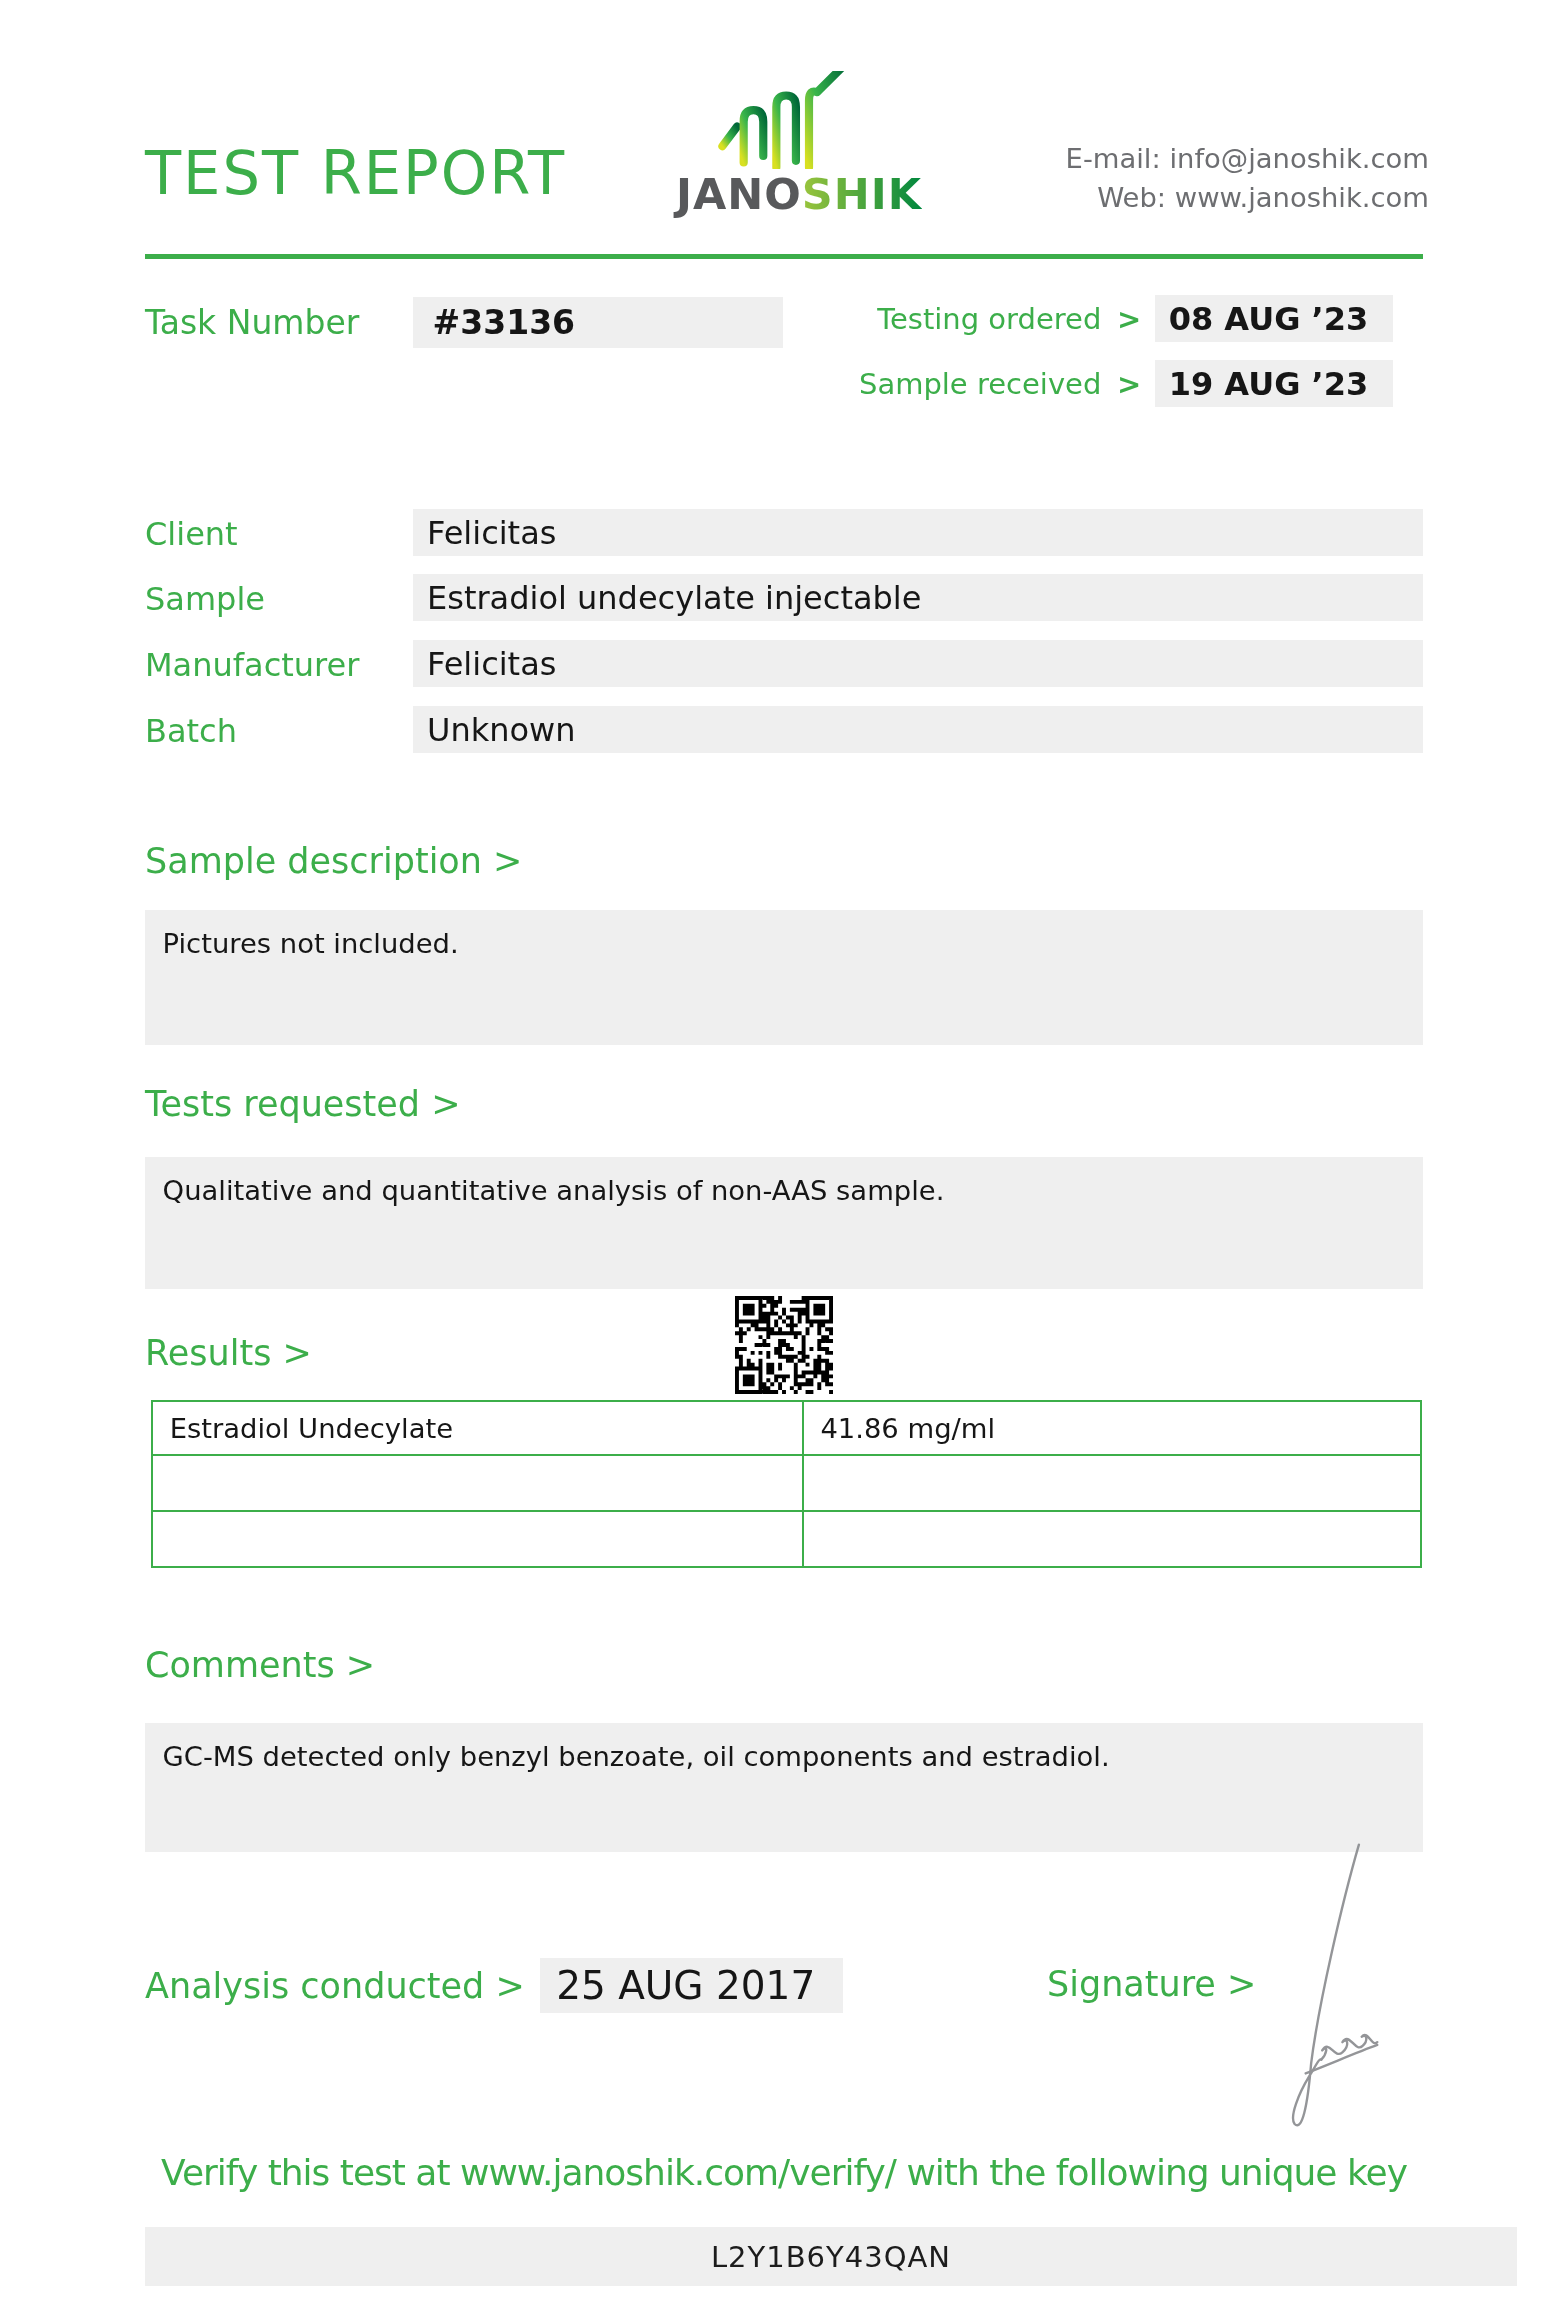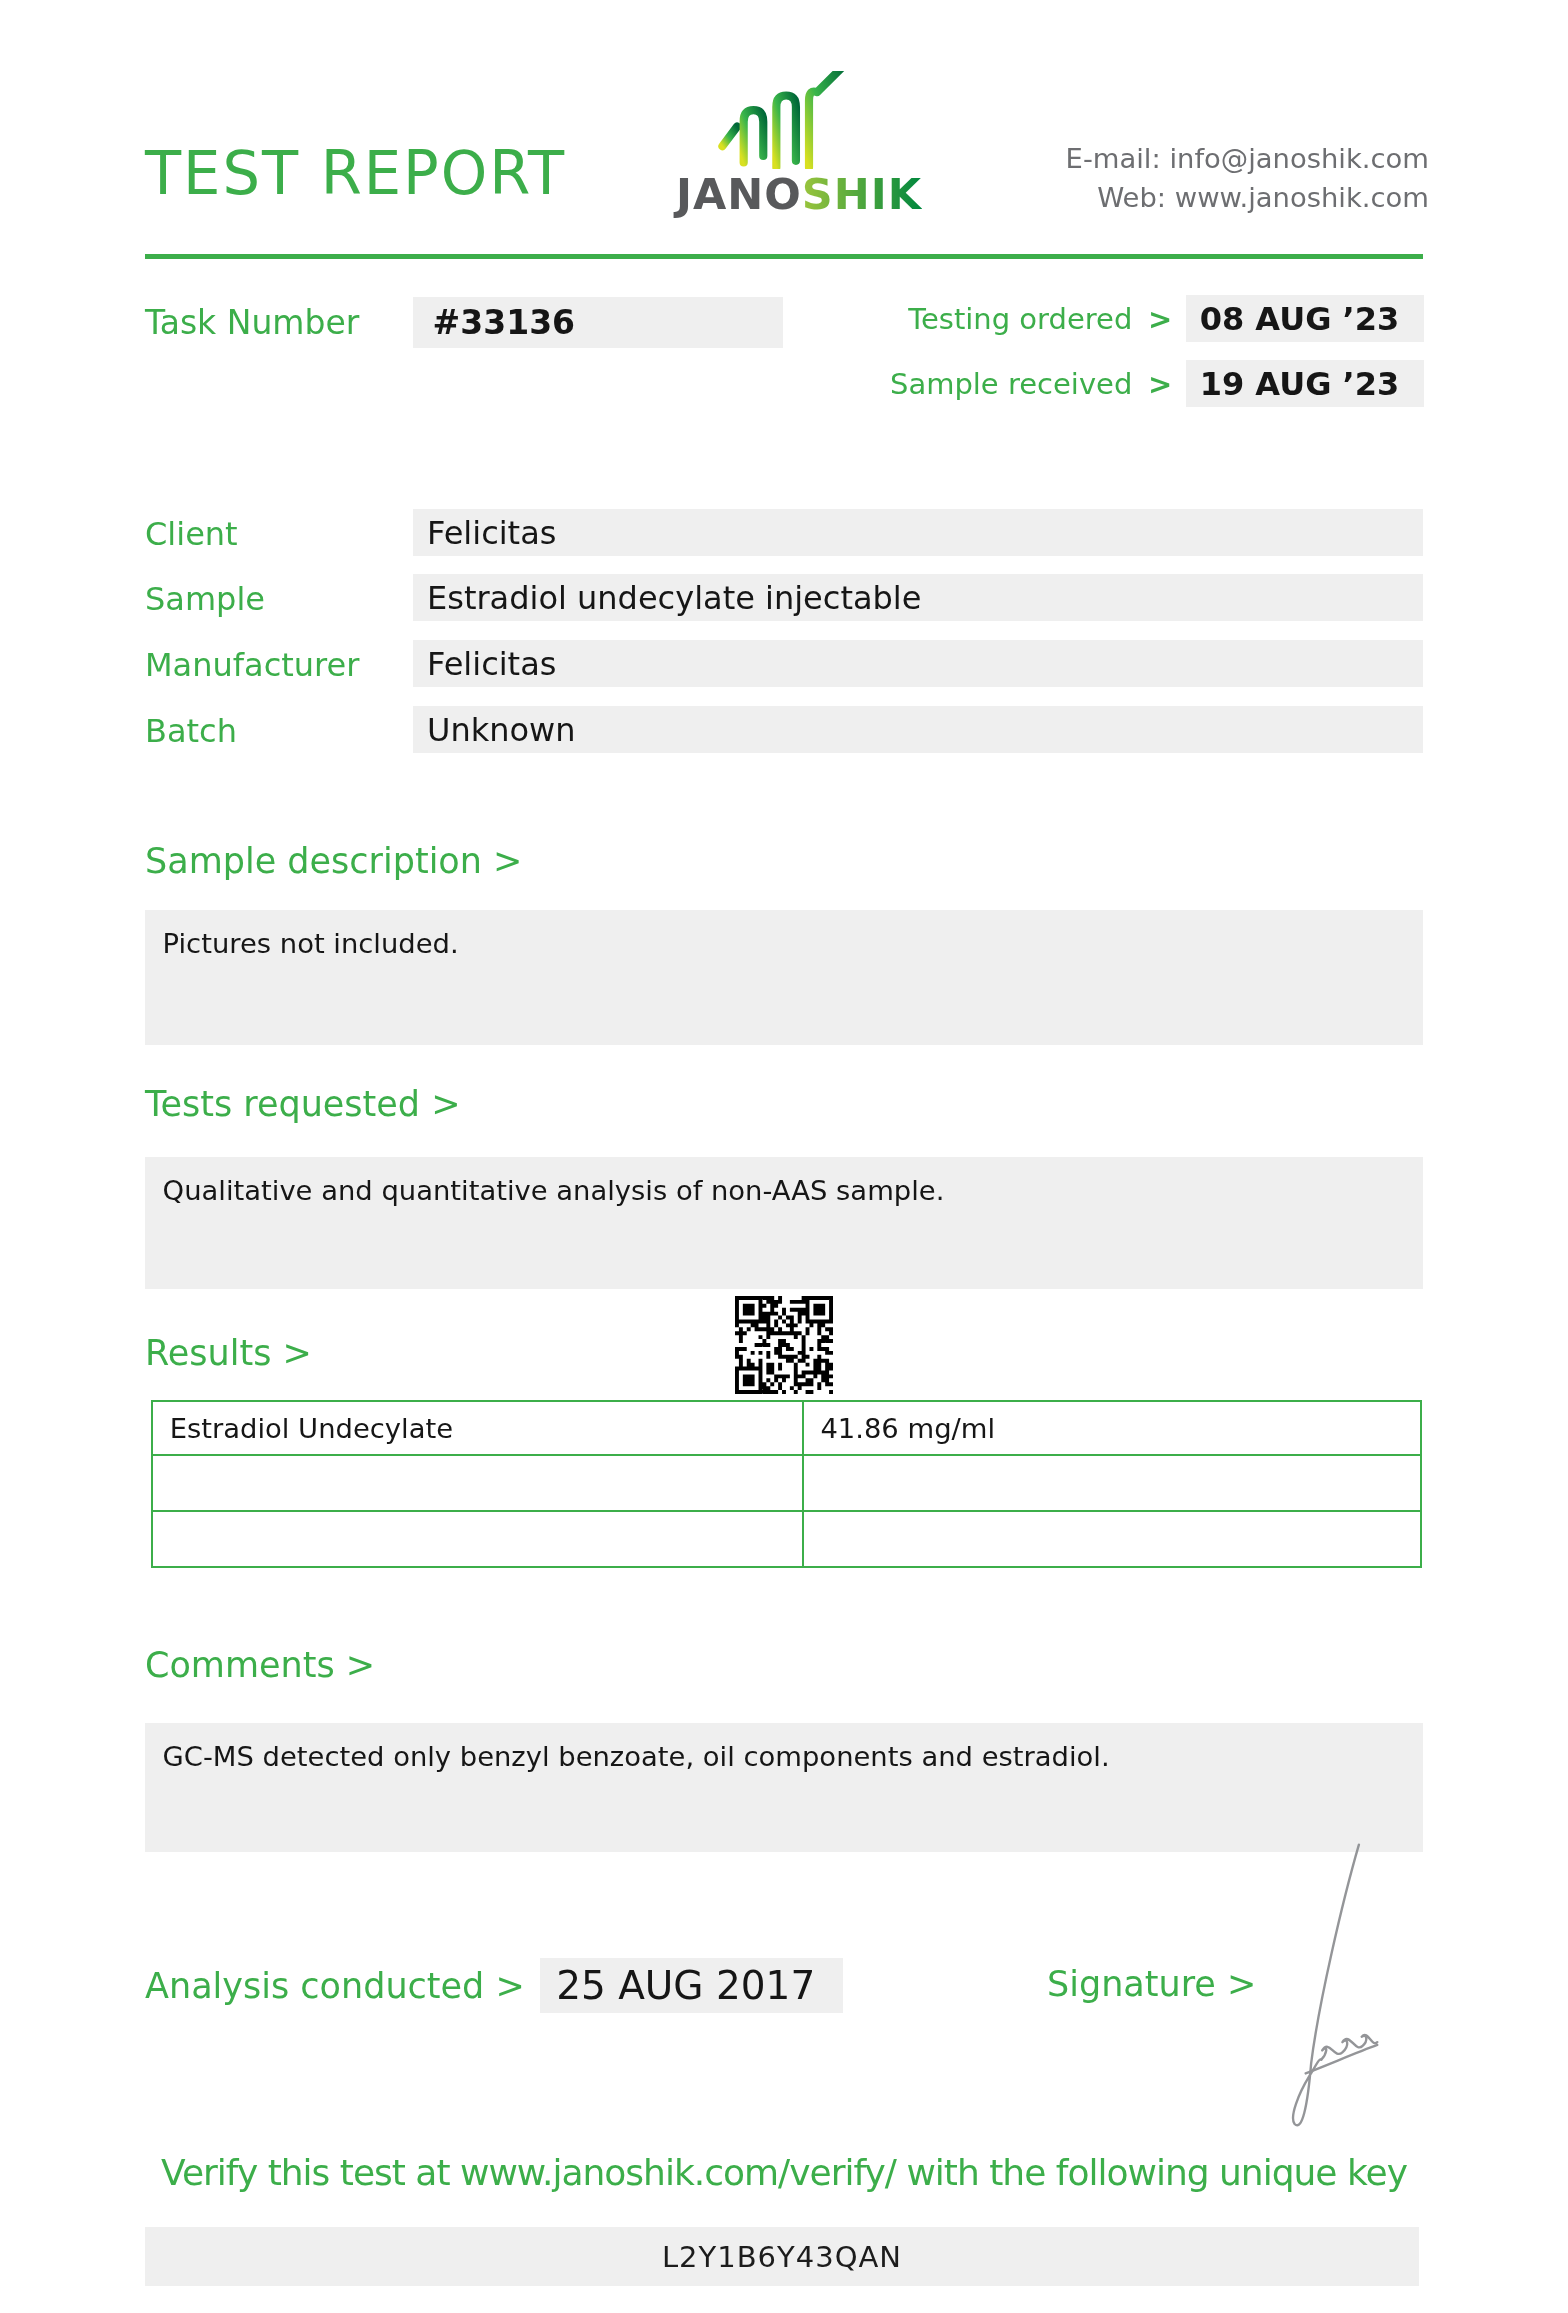--- a/index.html
+++ b/index.html
@@ -20,21 +20,21 @@
     -webkit-background-clip:text;background-clip:text;-webkit-text-fill-color:transparent;}
   .contact{position:absolute;right:139px;top:139px;text-align:right;color:#6d6e71;
     font-size:27.4px;line-height:39px;}
   .rule{position:absolute;left:145px;top:254px;width:1278px;height:4.9px;background:#3cae4a;}
   
   .task-row{position:absolute;left:145px;top:297px;width:647px;height:51px;}
   .task-label{position:absolute;left:0;top:5.9px;font-size:33px;font-weight:500;color:#3cae4a;}
   .task-box{position:absolute;left:268px;top:0;width:370px;height:51px;background:#efefef;
     display:flex;align-items:center;padding-left:19.6px;box-sizing:border-box;}
   .task-value{font-size:33px;font-weight:600;color:#161616;}
-  .date-row{position:absolute;left:863px;width:561px;height:49px;display:flex;align-items:center;}
+  .date-row{position:absolute;left:832px;width:561px;height:49px;display:flex;align-items:center;}
   .date-row.r1{top:294px;}
   .date-row.r2{top:359px;}
   .date-label{flex:1;text-align:right;font-size:29px;font-weight:500;color:#3cae4a;}
   .date-arrow{margin:0 13.7px 0 15.7px;font-size:29px;font-weight:600;color:#3cae4a;}
   .date-box{width:238px;height:47px;background:#efefef;display:flex;align-items:center;
     padding-left:13.7px;box-sizing:border-box;}
   .date-value{font-size:32px;font-weight:600;color:#161616;}
   
   .info-row{position:absolute;left:145px;width:1278px;height:47px;}
   .info-row .lbl{position:absolute;left:0;top:5.9px;font-size:32px;font-weight:500;color:#3cae4a;}
@@ -64,21 +64,21 @@
   
   .analysis-row{position:absolute;left:145px;top:1958px;height:55px;display:flex;align-items:center;}
   .analysis-label{font-size:35px;font-weight:500;color:#3cae4a;margin-right:15.7px;}
   .analysis-box{height:55px;background:#efefef;display:flex;align-items:center;
     padding:0 27.4px 0 15.7px;}
   .analysis-date{font-size:39px;font-weight:500;color:#161616;}
   .sig-label{position:absolute;left:1047px;top:1964px;font-size:35px;font-weight:500;color:#3cae4a;}
   .sig{position:absolute;left:1266px;top:1841px;}
   .verify{position:absolute;left:145px;top:2152px;width:1278px;text-align:center;
     font-size:36px;letter-spacing:-1px;font-weight:500;color:#3cae4a;}
-  .key-box{position:absolute;left:145px;top:2227px;width:1274px;height:59px;background:#efefef;
+  .key-box{position:absolute;left:145px;top:2227px;width:1372px;height:59px;background:#efefef;
     display:flex;align-items:center;justify-content:center;}
   .key-value{font-size:29px;letter-spacing:1px;color:#1c1c1c;}
 </style>
 </head>
 <body>
 
 <div class="page">
 
   <div class="title">TEST REPORT</div>
 

